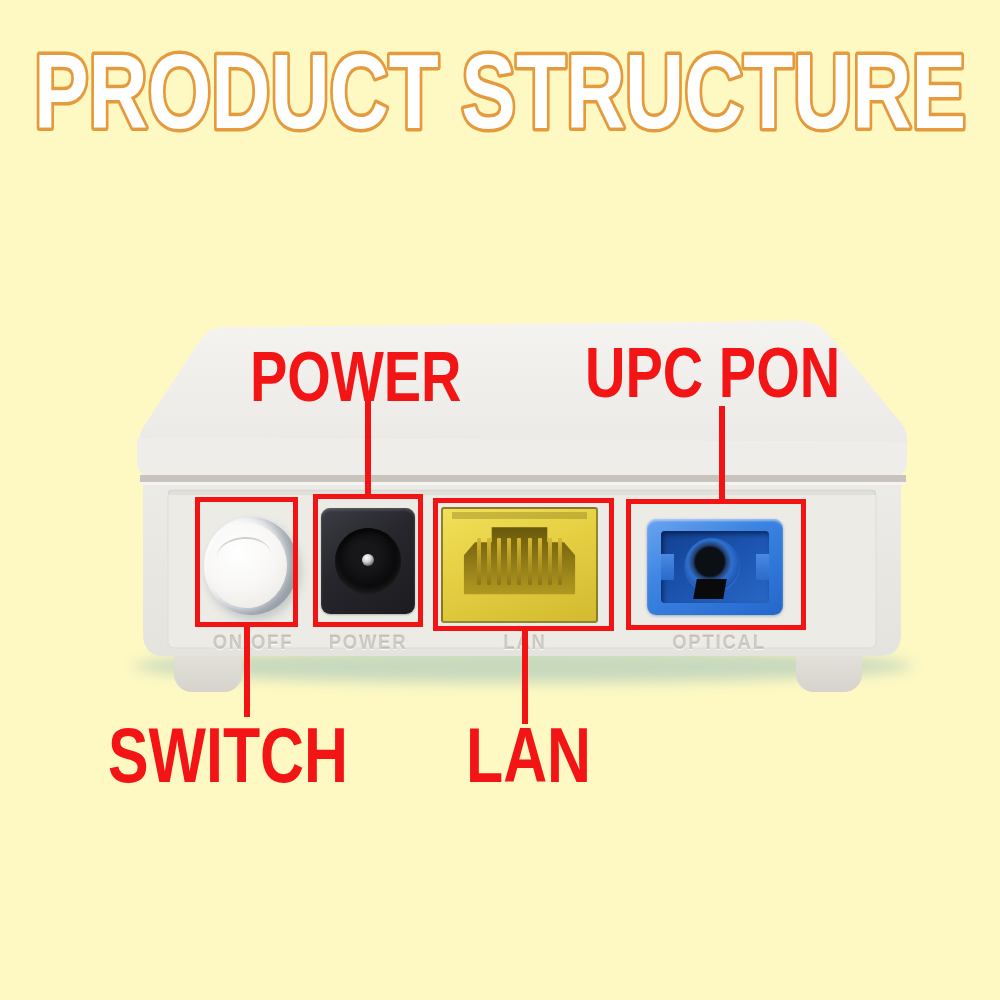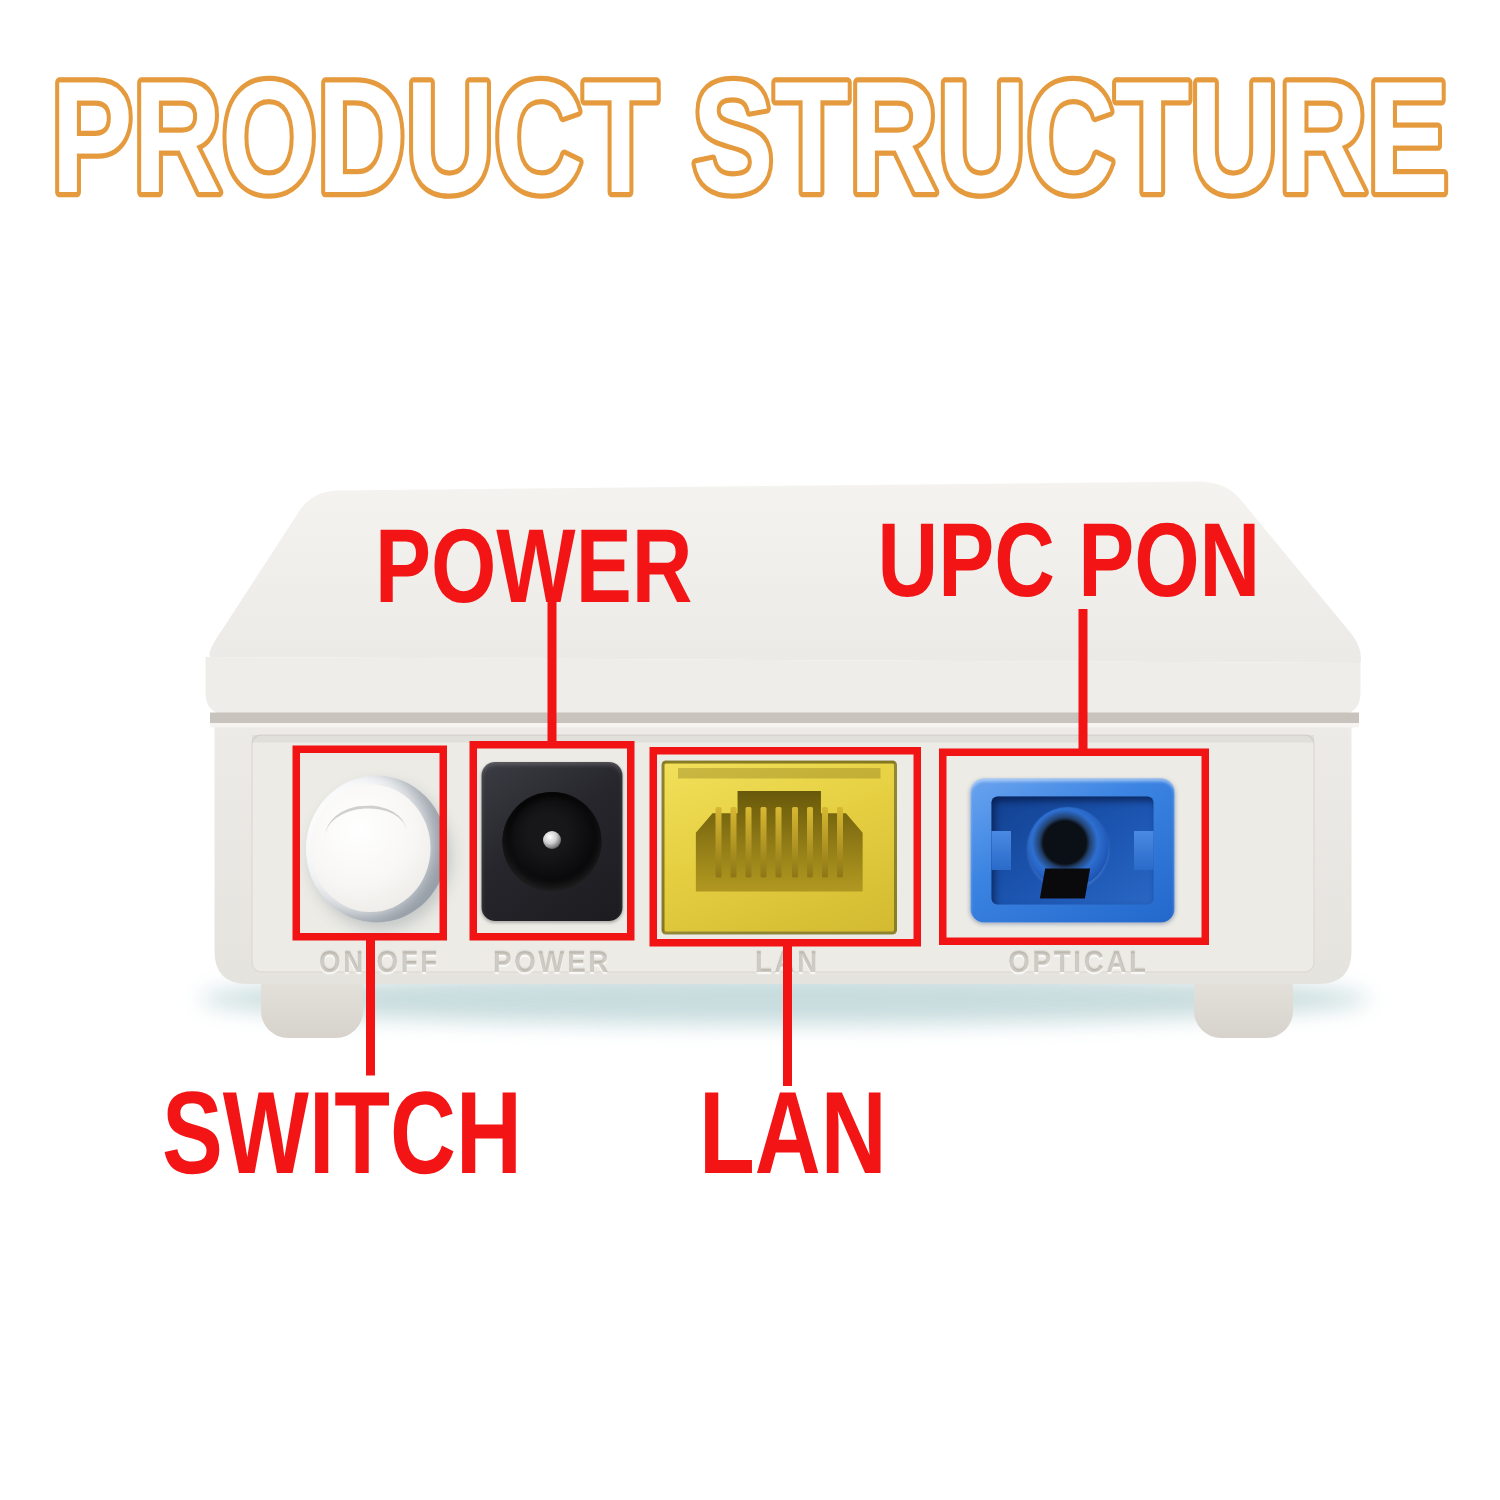--- a/index.html
+++ b/index.html
@@ -2,21 +2,21 @@
 <html><head>
 <meta charset="utf-8">
 <style>
   html,body{margin:0;padding:0;}
   body{
     width:1000px;height:1000px;
     background:#aed8de;
     font-family:"Liberation Sans", sans-serif;
     overflow:hidden;
   }
-  .stage{position:relative;width:1000px;height:1000px;background:#ffffff;}
+  .stage{position:relative;width:1000px;height:1000px;background:#fef9c3;}
 
   
   .title-svg{position:absolute;left:0;top:0;}
 
   
   .device-svg{position:absolute;left:0;top:0;}
 
   
   .port{position:absolute;z-index:3;}
 

